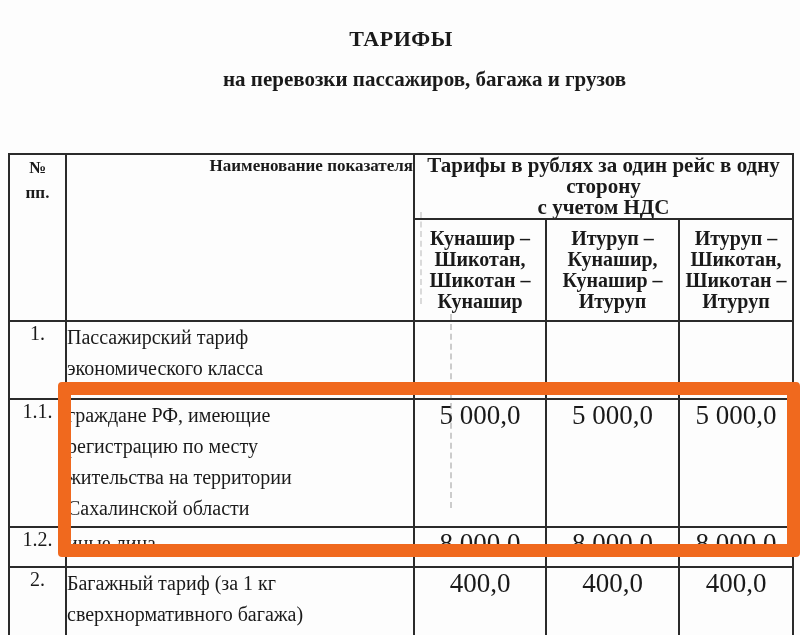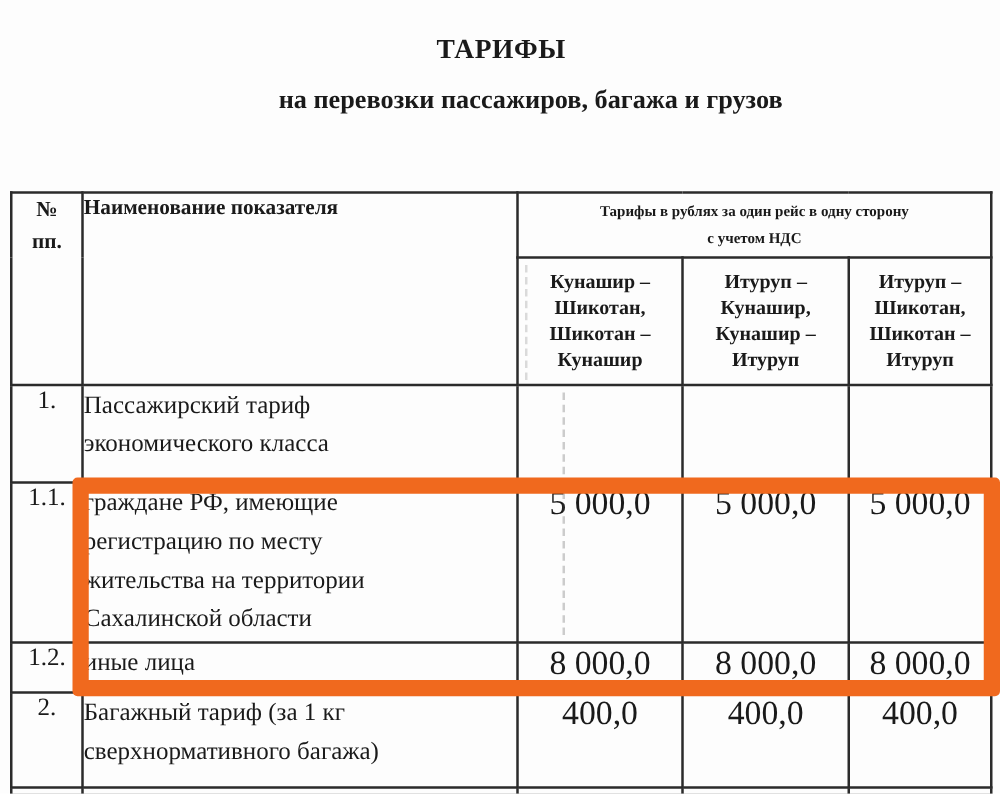--- a/index.html
+++ b/index.html
@@ -35,32 +35,32 @@
     padding:0;
     white-space:pre-line;
     overflow:hidden;
   }
   th.h-num{
     vertical-align:top;text-align:center;
     font-size:17px;line-height:25px;font-weight:bold;
     padding-top:8px;
   }
   th.h-name{
-    vertical-align:top;text-align:left;
+    vertical-align:top;text-align:right;
     font-size:17px;line-height:22px;font-weight:bold;
     padding-top:8px;
   }
   th.h-group{
     vertical-align:middle;text-align:center;
-    font-size:12px;line-height:21px;font-weight:bold;
+    font-size:21px;line-height:21px;font-weight:bold;
     padding:2px 4px;
   }
   th.h-route{
     vertical-align:middle;text-align:center;
-    font-size:16px;line-height:21px;font-weight:bold;
+    font-size:20px;line-height:21px;font-weight:bold;
   }
   td.c-num{
     vertical-align:top;text-align:center;
     font-size:20px;padding-top:8px;
   }
   td.c-name{
     vertical-align:top;text-align:left;
     font-size:20px;line-height:31px;
     padding:5px 8px 0 12px;
   }

